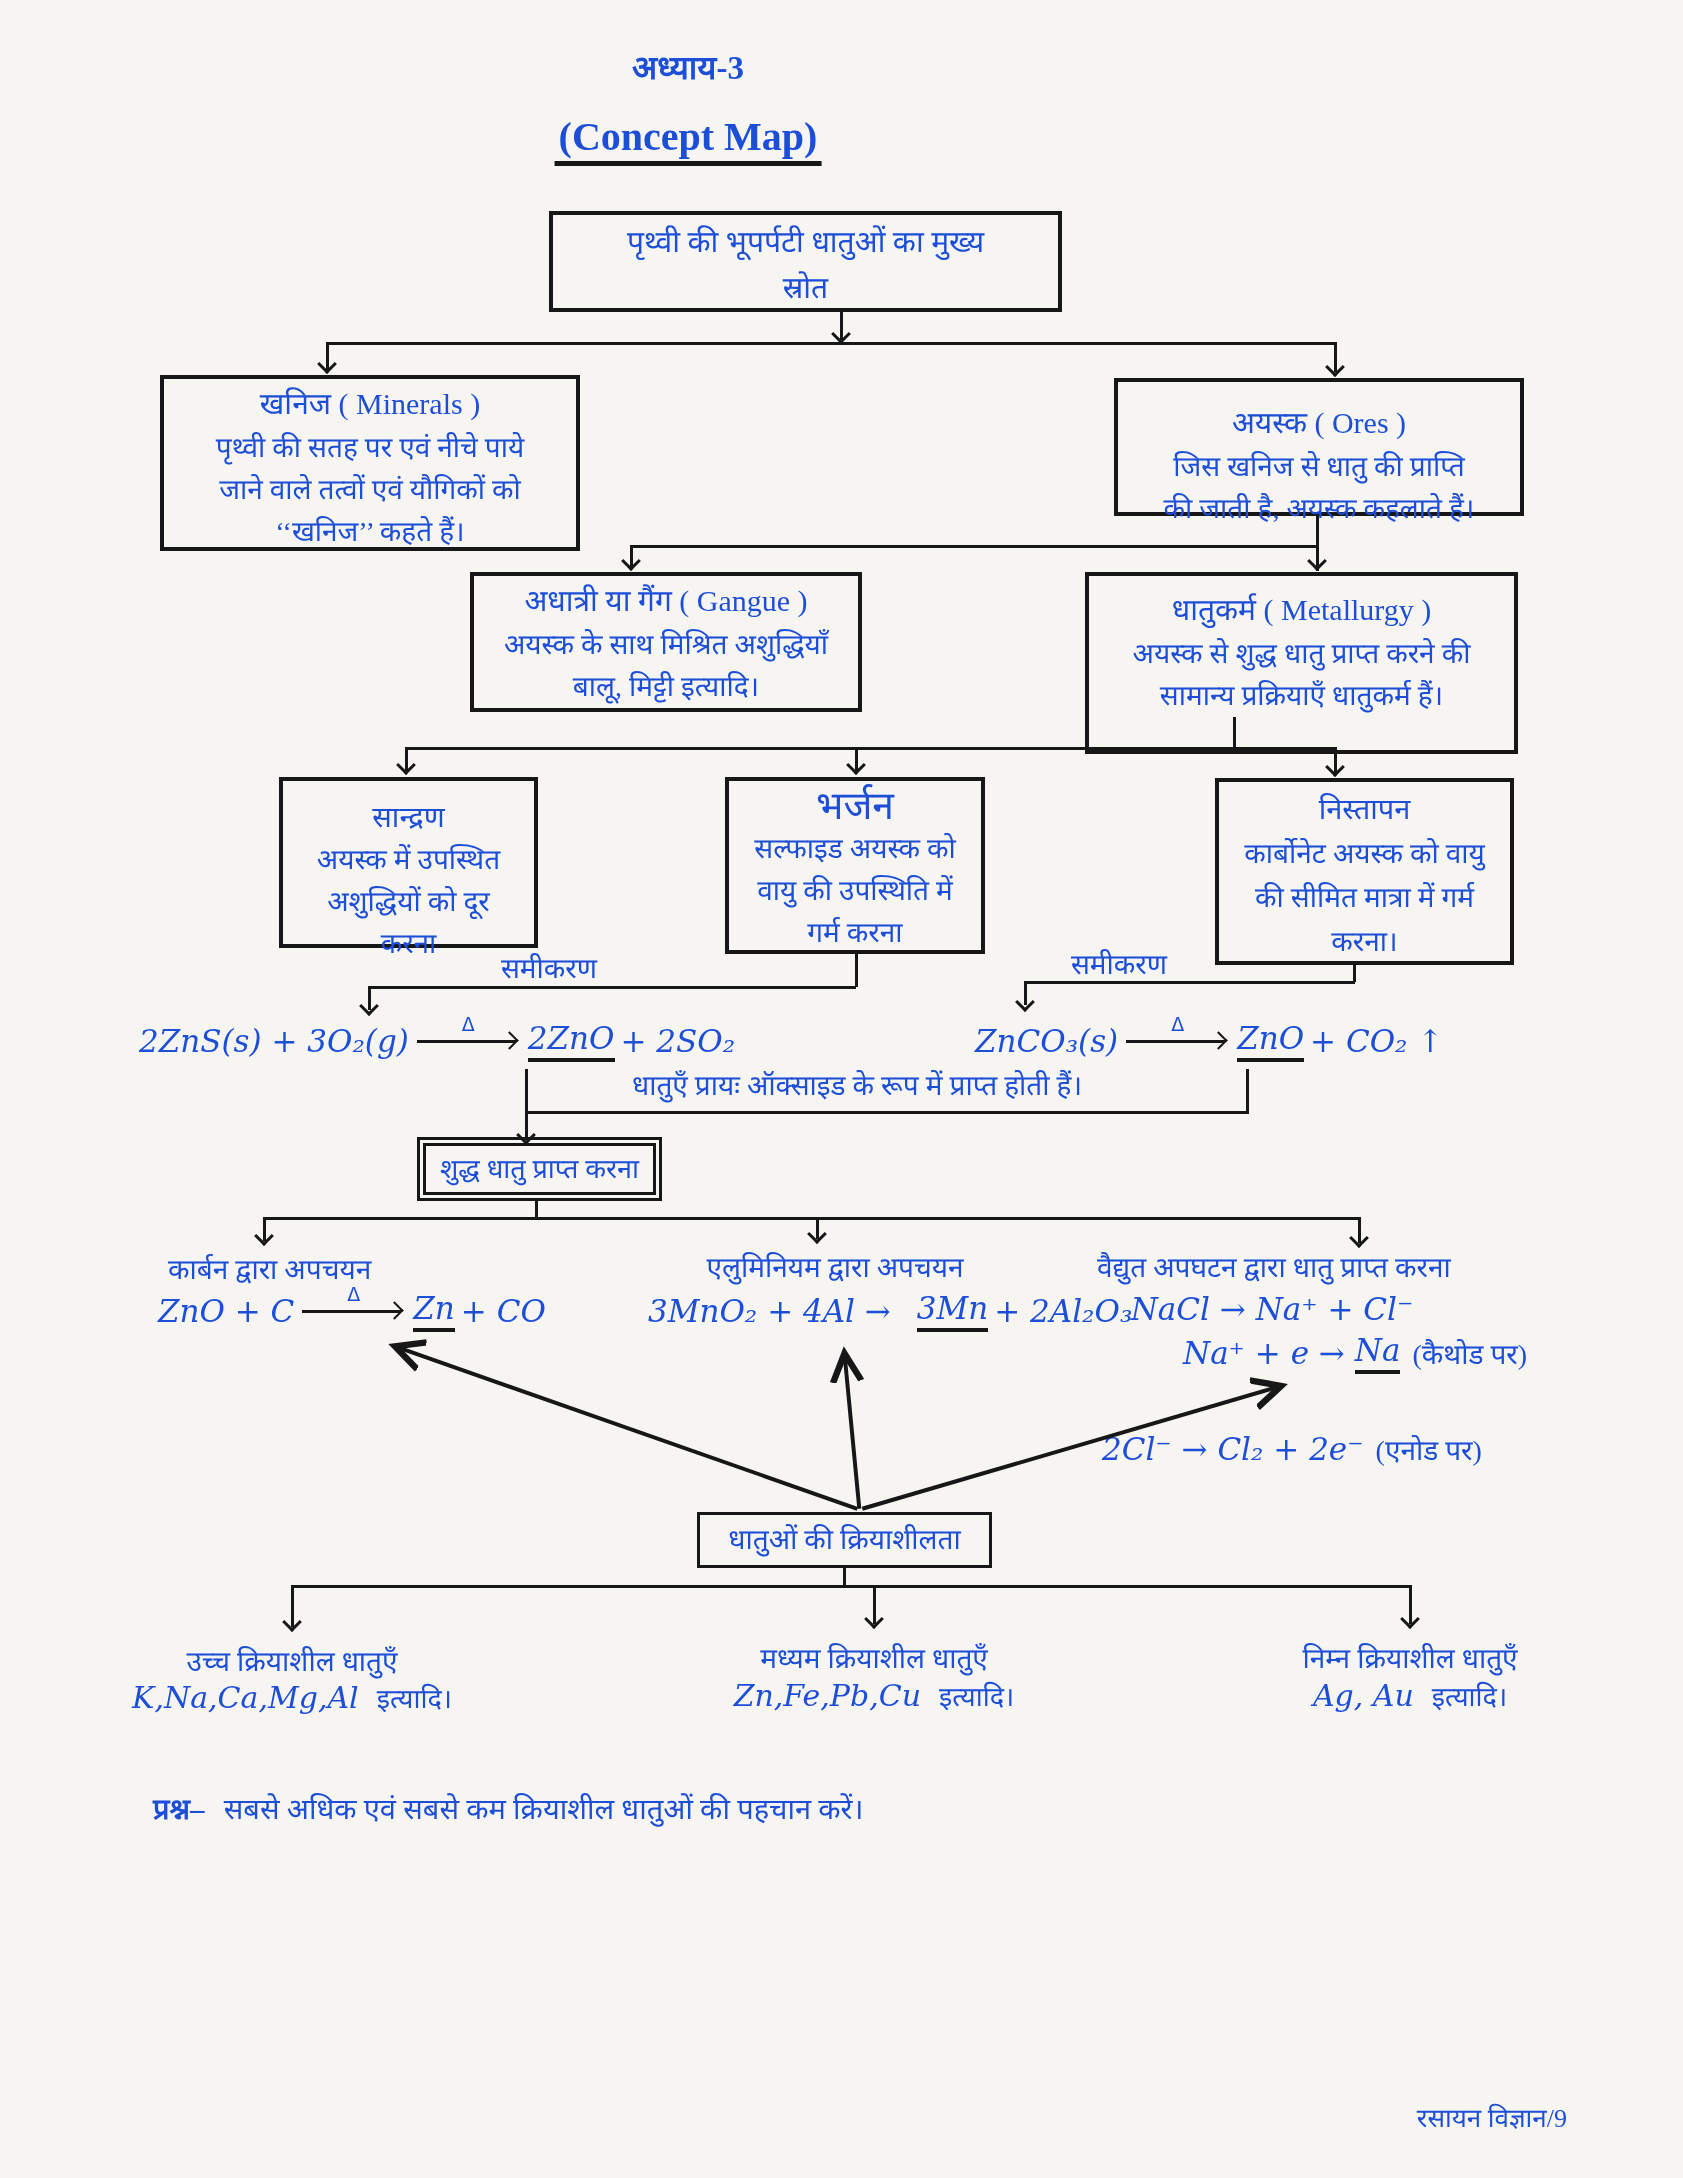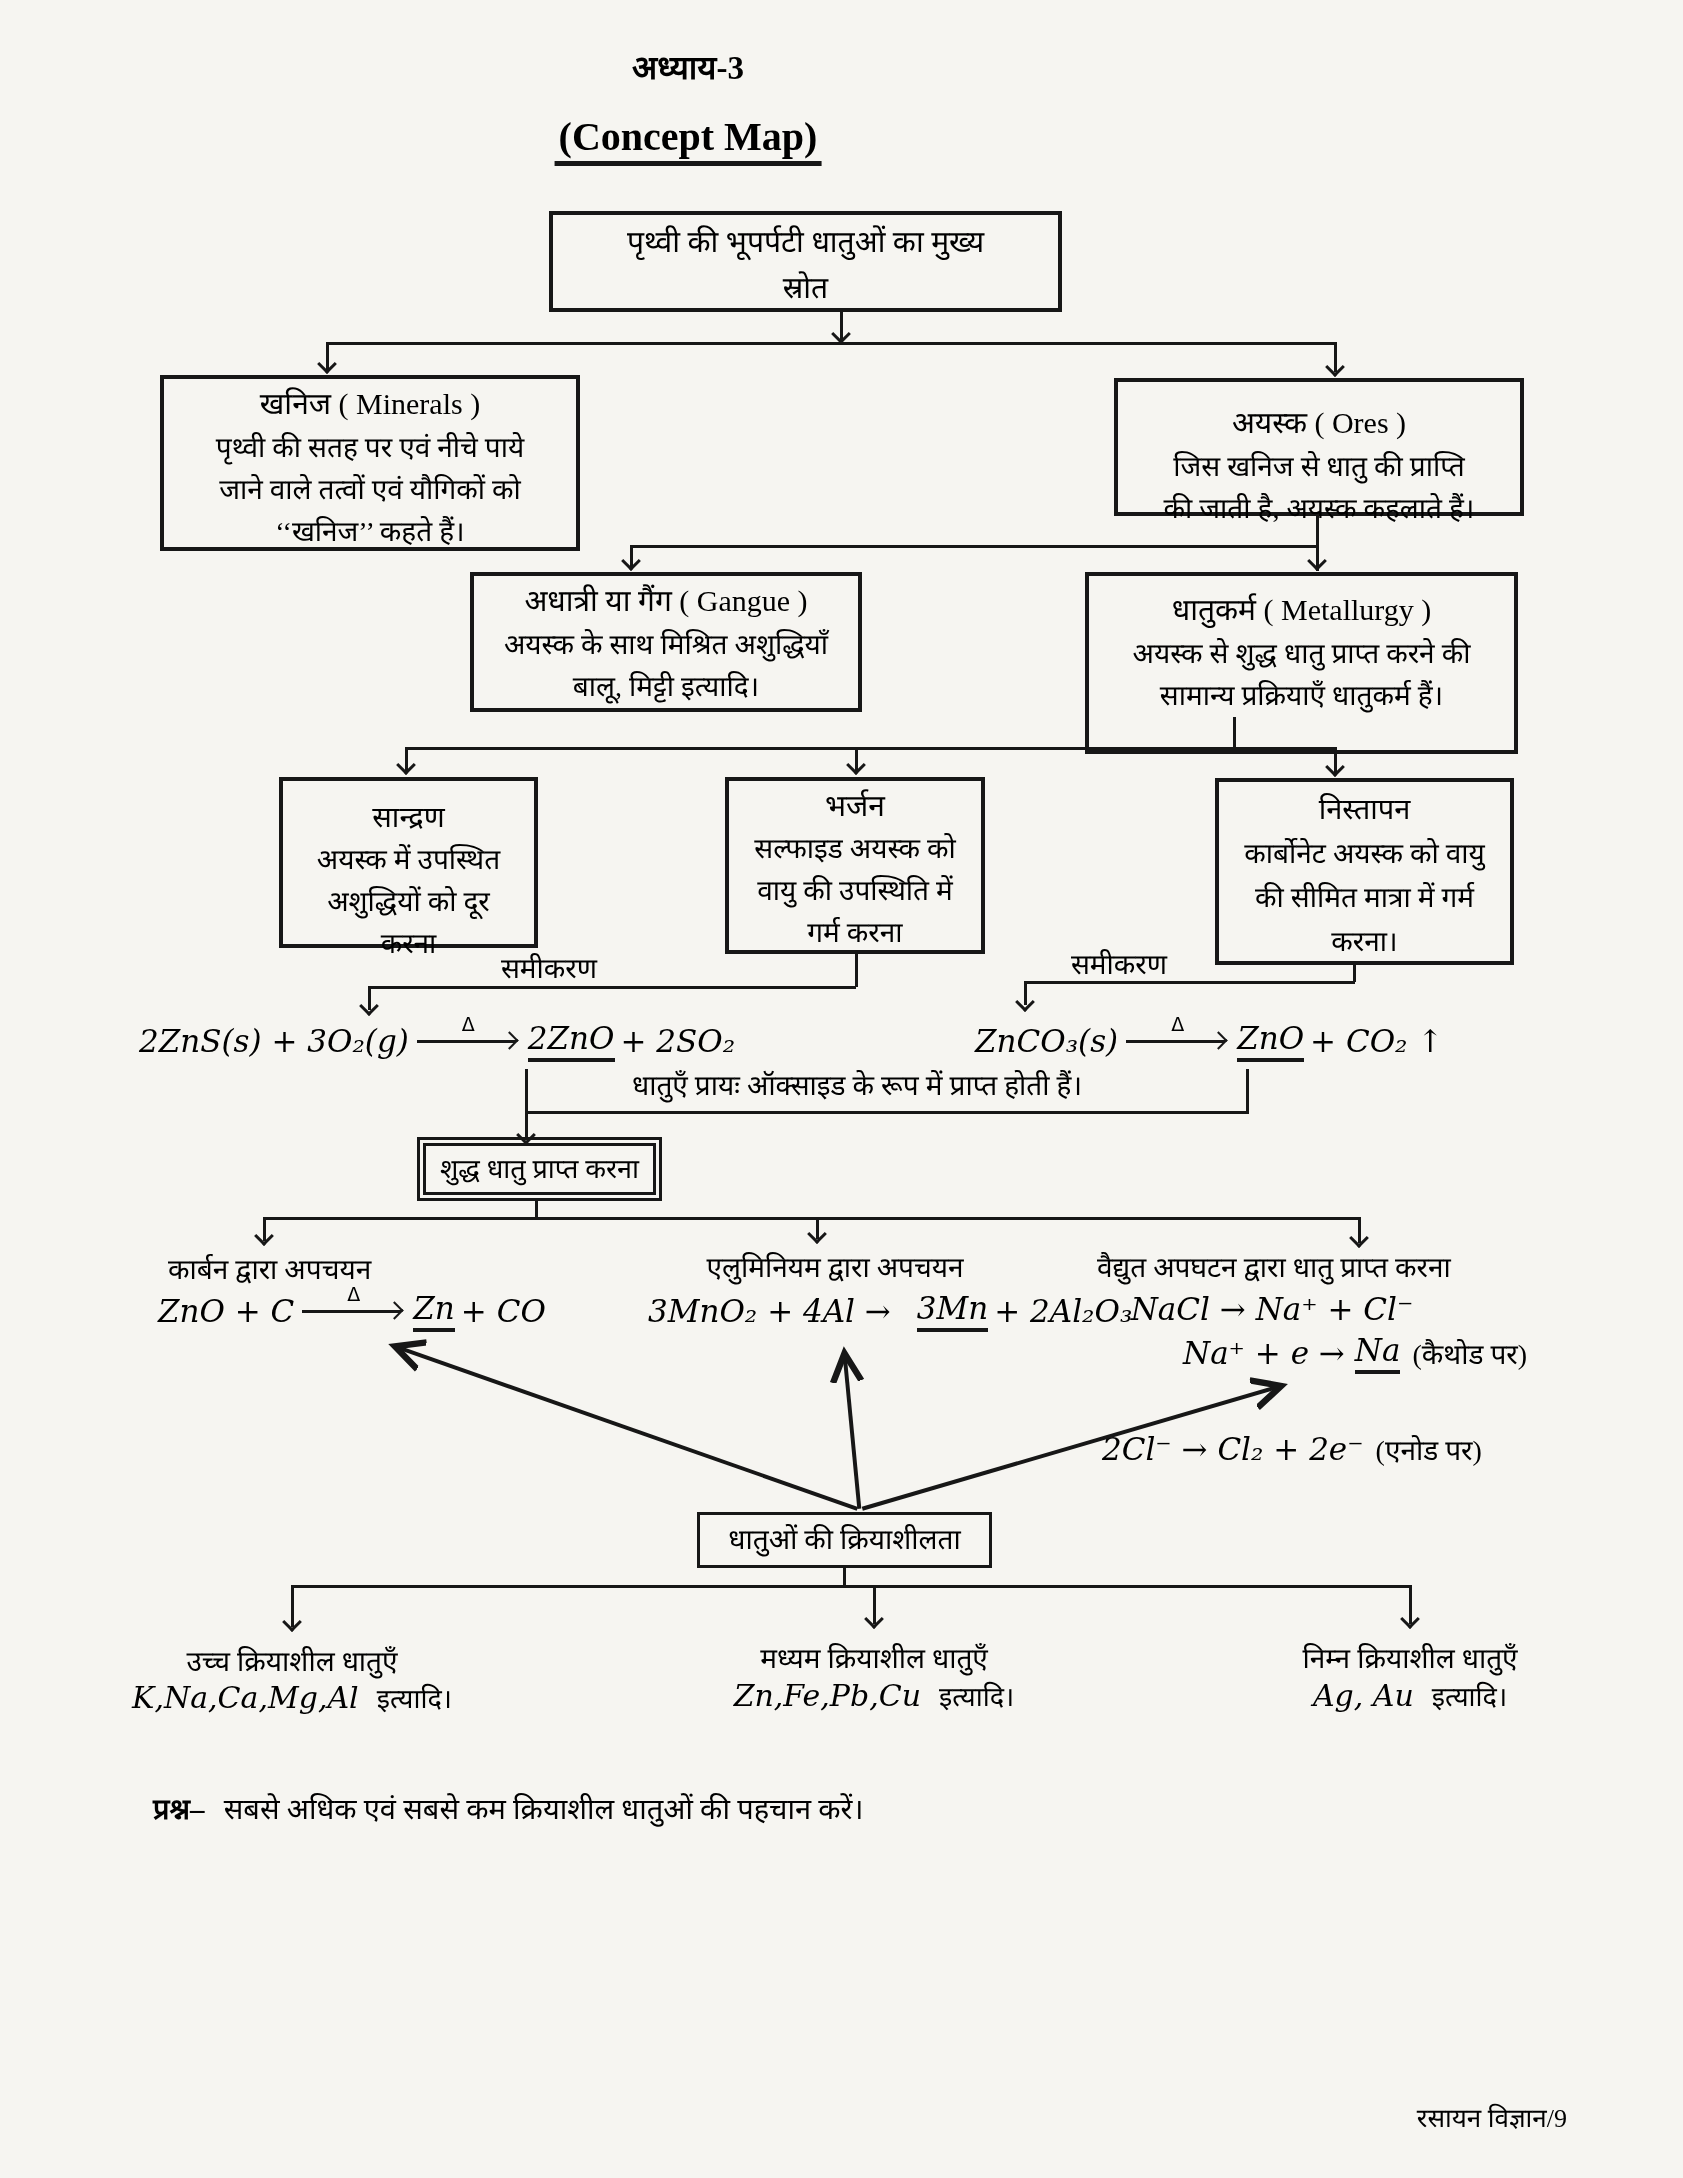--- a/index.html
+++ b/index.html
@@ -1,17 +1,17 @@
 <!DOCTYPE html>
 <html><head>
 <meta charset="utf-8">
 <style>
   *{margin:0;padding:0;box-sizing:border-box}
   html,body{background:#e9e7e3}
-  .canvas{position:relative;width:1683px;height:2178px;margin:0 auto;background:#f6f5f1;color:#000000;
+  .canvas{position:relative;width:1683px;height:2178px;margin:0 auto;background:#f6f5f1;color:#1d4ed8;
           font-family:"Liberation Serif","DejaVu Serif",serif;overflow:hidden}
   .abs{position:absolute}
   .ctr{transform:translateX(-50%)}
   .hl{position:absolute;height:3px;background:#171717}
   .vl{position:absolute;width:3px;background:#171717}
   .chev{position:absolute;width:14px;height:14px;border-left:3px solid #171717;border-bottom:3px solid #171717;transform:rotate(-45deg)}
   .box{position:absolute;border:4px solid #171717;text-align:center}
   .box .bt{font-weight:normal;font-size:30px;line-height:46px;white-space:nowrap}
   .box .bl{font-size:28px;line-height:42px;white-space:nowrap}
   .hx{position:absolute;font-size:28px;white-space:nowrap}
@@ -91,21 +91,21 @@
   <div class="chev" style="left:1328px;top:760px"></div>
 
   <div class="box" style="left:279px;top:777px;width:259px;height:171px;padding-top:14px">
     <div class="bt" style="font-size:29px;line-height:44px">सान्द्रण</div>
     <div class="bl">अयस्क में उपस्थित</div>
     <div class="bl">अशुद्धियों को दूर</div>
     <div class="bl">करना</div>
   </div>
 
   <div class="box" style="left:725px;top:777px;width:260px;height:177px;padding-top:3px">
-    <div class="bt" style="font-size:30px;line-height:44px">भर्जन</div>
+    <div class="bt" style="font-size:39px;line-height:44px">भर्जन</div>
     <div class="bl">सल्फाइड अयस्क को</div>
     <div class="bl">वायु की उपस्थिति में</div>
     <div class="bl">गर्म करना</div>
   </div>
 
   <div class="box" style="left:1215px;top:778px;width:299px;height:187px;padding-top:4px">
     <div class="bt" style="font-size:29px;line-height:46px">निस्तापन</div>
     <div class="bl" style="line-height:44px">कार्बोनेट अयस्क को वायु</div>
     <div class="bl" style="line-height:44px">की सीमित मात्रा में गर्म</div>
     <div class="bl" style="line-height:44px">करना।</div>

